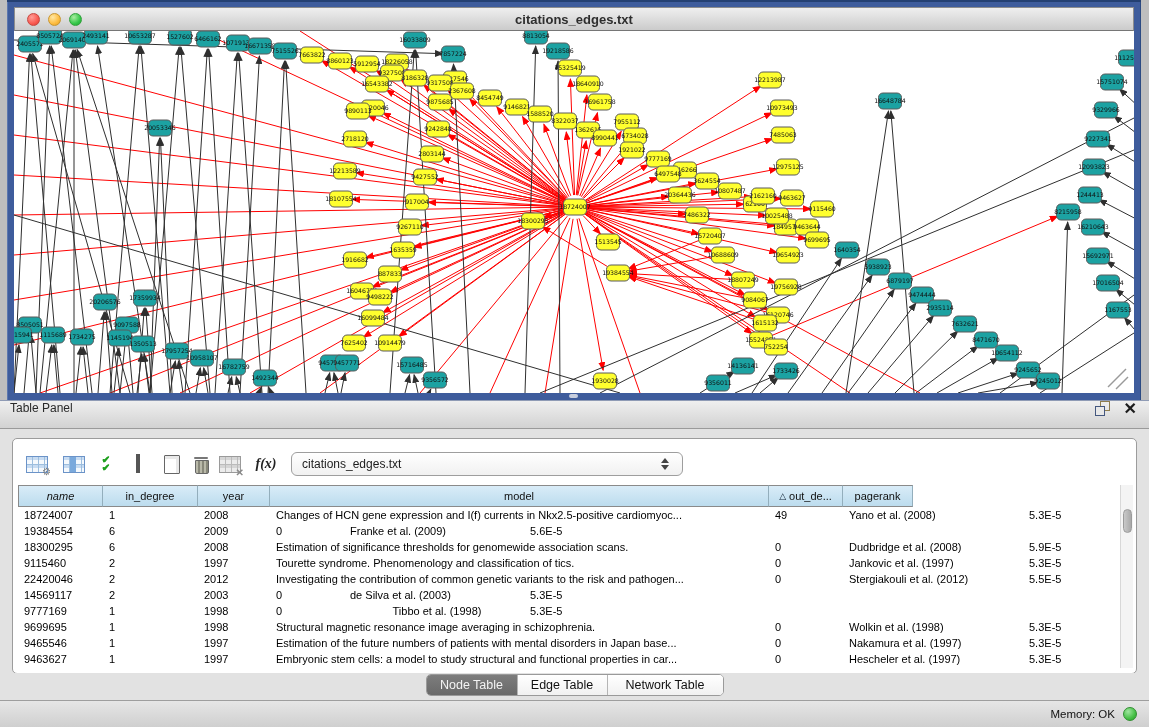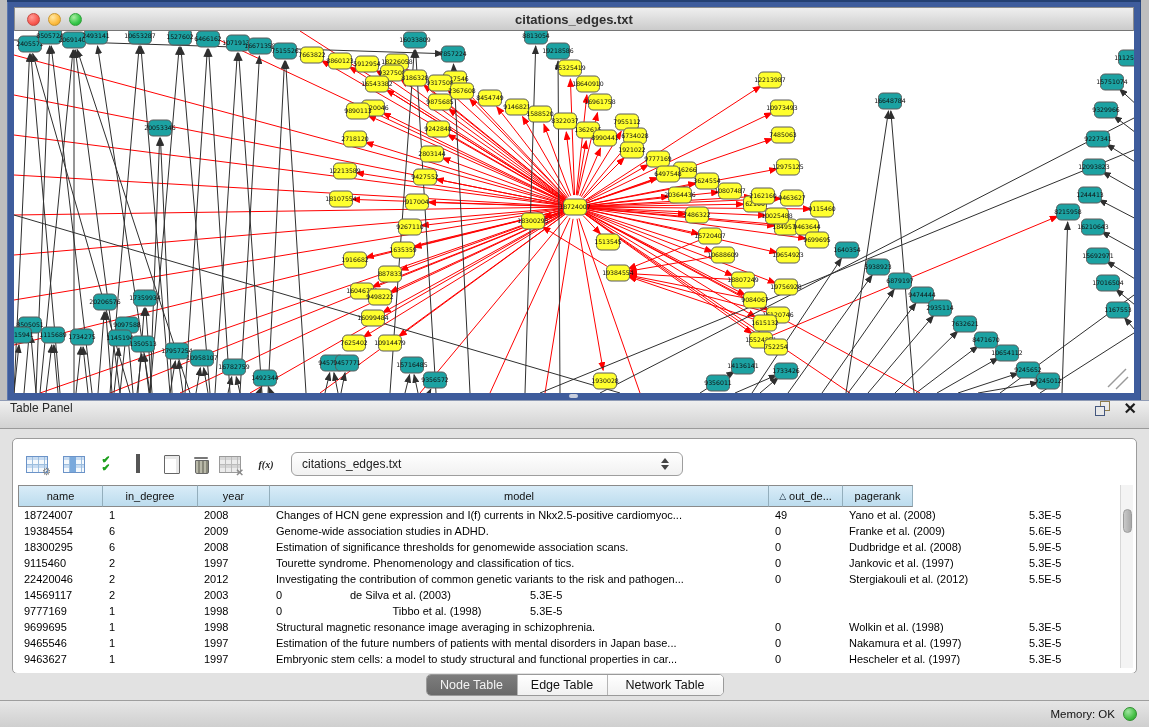--- a/index.html
+++ b/index.html
@@ -35,21 +35,21 @@
   .mini-table.gray{border-color:#9a9a9a;background-color:#ececec;background-image:repeating-linear-gradient(to right,transparent 0 5px,#bbb 5px 6px),repeating-linear-gradient(to bottom,#d5d5d5 0 3px,transparent 3px 7px,#bbb 7px 8px);}
   .gear-mini{position:absolute;right:-4px;bottom:-5px;font-size:10px;color:#7e7e7e;line-height:1;}
   .col-hl{position:absolute;left:6px;top:0;width:6px;height:100%;background:#7aa9dc;}
   .x-mini{position:absolute;right:-4px;bottom:-6px;font-size:10px;font-weight:bold;color:#8a8a8a;line-height:1;}
   .checks{color:#1fa11f;font-size:10px;line-height:8px;font-weight:bold;text-shadow:0 0 0 #1fa11f;}
   .rowsq{width:7px;height:6px;border:1px solid #555;margin:1px auto;background:#fdfdfd;}
   .page-ico{width:14px;height:17px;background:#fff;border:1px solid #666;border-radius:1px;box-shadow:inset -3px 3px 0 #e9e9e9;}
   .trash-ico{position:relative;width:14px;height:17px;}
   .trash-ico .lid{position:absolute;top:1px;left:0;width:14px;height:2px;background:#777;border-radius:1px;}
   .trash-ico .body{position:absolute;top:4px;left:1px;width:12px;height:12px;background:repeating-linear-gradient(to right,#b9b9a9 0 2px,#88887a 2px 4px);border:1px solid #666;border-radius:0 0 2px 2px;}
-  .fx-ico{font-family:"Liberation Serif",serif;font-style:italic;font-weight:bold;font-size:10px;color:#222;}
+  .fx-ico{font-family:"Liberation Serif",serif;font-style:italic;font-weight:bold;font-size:14px;color:#222;}
   .combo{position:absolute;left:278px;top:13px;width:392px;height:24px;background:linear-gradient(#ffffff,#f1f1f1);border:1px solid #9e9e9e;border-radius:6px;box-sizing:border-box;display:flex;align-items:center;cursor:pointer;}
   .combo-text{flex:1;font-size:12px;color:#1c1c1c;padding-left:10px;}
   .combo-arrows{width:22px;display:flex;flex-direction:column;align-items:center;gap:2px;padding-right:6px;}
   .tri-up{width:0;height:0;border-left:4px solid transparent;border-right:4px solid transparent;border-bottom:5px solid #444;}
   .tri-down{width:0;height:0;border-left:4px solid transparent;border-right:4px solid transparent;border-top:5px solid #444;}
 
   
   .data-table{position:absolute;left:5px;top:46px;}
   .t-head{display:flex;height:22px;}
   .th{box-sizing:border-box;background:linear-gradient(#d9ecf8,#bcdcee);border-top:1px solid #8a8a8a;border-bottom:1px solid #8a8a8a;border-right:1px solid #93aebc;display:flex;align-items:center;justify-content:center;font-size:11px;color:#111;overflow:hidden;white-space:nowrap;cursor:pointer;}
@@ -869,21 +869,21 @@
       </div>
     <div class="combo">
       <span class="combo-text">citations_edges.txt</span>
       <span class="combo-arrows">
           <span class="tri-up"></span>
           <span class="tri-down"></span>
         </span>
     </div>
     <div class="data-table" id="data-table">
         <div class="t-head">
-          <div class="th" style="width: 85px;">
+          <div class="th" style="width: 85px; font-style: italic;">
             <span>name</span>
           </div>
           <div class="th" style="width: 95px;">
             <span>in_degree</span>
           </div>
           <div class="th" style="width: 72px;">
             <span>year</span>
           </div>
           <div class="th" style="width: 499px;">
             <span>model</span>
@@ -902,21 +902,20 @@
           <div class="td" style="width: 72px;">2008</div>
           <div class="td" style="width: 499px;">Changes of HCN gene expression and I(f) currents in Nkx2.5-positive cardiomyoc...</div>
           <div class="td" style="width: 74px;">49</div>
           <div class="td" style="width: 180px;">Yano et al. (2008)</div>
           <div class="td" style="width: 70px;">5.3E-5</div>
         </div>
         <div class="t-row">
           <div class="td" style="width: 85px;">19384554</div>
           <div class="td" style="width: 95px;">6</div>
           <div class="td" style="width: 72px;">2009</div>
-          <div class="td" style="width: 499px;">Genome-wide association studies in ADHD.</div>
           <div class="td" style="width: 74px;">0</div>
           <div class="td" style="width: 180px;">Franke et al. (2009)</div>
           <div class="td" style="width: 70px;">5.6E-5</div>
         </div>
         <div class="t-row">
           <div class="td" style="width: 85px;">18300295</div>
           <div class="td" style="width: 95px;">6</div>
           <div class="td" style="width: 72px;">2008</div>
           <div class="td" style="width: 499px;">Estimation of significance thresholds for genomewide association scans.</div>
           <div class="td" style="width: 74px;">0</div>

